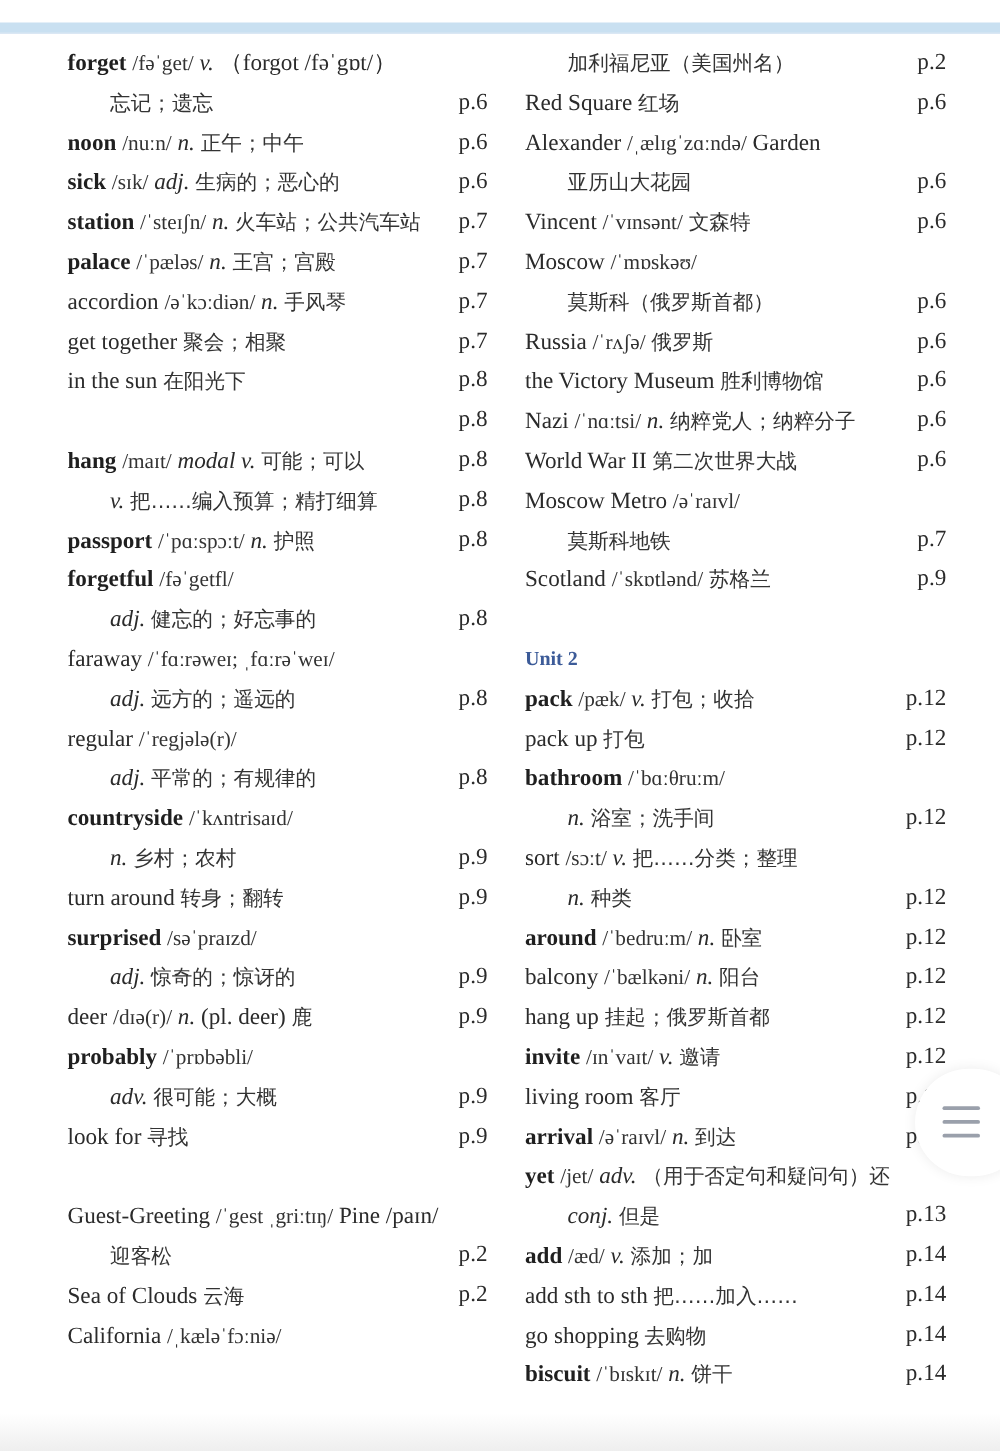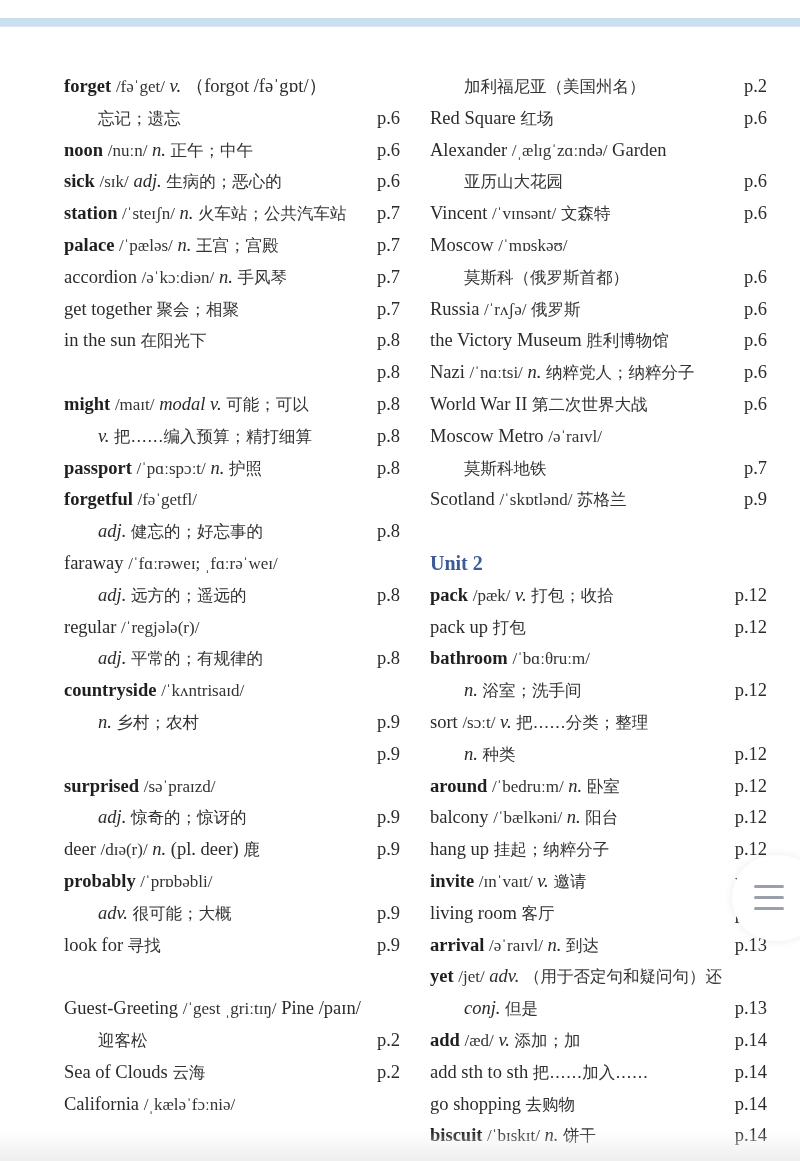--- a/index.html
+++ b/index.html
@@ -8,37 +8,37 @@
       background: #ffffff;
       font-family: "Liberation Serif", "DejaVu Serif", serif;
       color: #2b2b2b;
     }
     .topbar {
       position: absolute; left: 0; top: 18px; width: 800px; height: 8px;
       background: #c9e0f1;
       border-bottom: 1px solid #dbe8f3;
     }
     .col {
-      position: absolute; top: 71px; margin-left: 10px;
+      position: absolute; top: 35px;
     }
     .col.left { left: 54px; width: 336px; }
     .col.right { left: 420px; width: 337px; }
     .row {
       position: relative; height: 31.8px; line-height: 31.8px;
       font-size: 18.5px; white-space: nowrap;
     }
     .row.indent .txt { padding-left: 34px; text-align: center; }
     .row .txt { display: inline-block; }
     .row .pg { position: absolute; right: 0; top: 0; }
     .hw { font-weight: bold; color: #1f1f1f; }
     .ph { font-size: 17px; color: #333; }
     .pos { font-style: italic; }
     .zh { font-family: "DejaVu Sans", sans-serif; font-size: 16.5px; color: #333; }
     .unit {
-      color: #3c5b98; font-weight: bold; font-size: 20px; text-align: right;
+      color: #3c5b98; font-weight: bold; font-size: 16px; text-align: right;
     }
     .spacer { height: 31.8px; }
     .fab {
       position: absolute; left: 732px; top: 855px; width: 90px; height: 86px;
       background: #ffffff; border-radius: 43px;
       box-shadow: 0 0 10px rgba(0,0,0,0.08);
     }
     .fab .bars {
       position: absolute; left: 22px; top: 30px; width: 30px; height: 24px;
     }
@@ -59,32 +59,32 @@
     <div class="row"><span class="txt"><span class="hw">forget</span> <span class="ph">/fəˈget/</span> <span class="pos">v.</span> <span>（forgot /fəˈgɒt/）</span></span></div>
     <div class="row indent"><span class="txt"><span class="zh">忘记；遗忘</span></span><span class="pg">p.6</span></div>
     <div class="row"><span class="txt"><span class="hw">noon</span> <span class="ph">/nuːn/</span> <span class="pos">n.</span> <span class="zh">正午；中午</span></span><span class="pg">p.6</span></div>
     <div class="row"><span class="txt"><span class="hw">sick</span> <span class="ph">/sɪk/</span> <span class="pos">adj.</span> <span class="zh">生病的；恶心的</span></span><span class="pg">p.6</span></div>
     <div class="row"><span class="txt"><span class="hw">station</span> <span class="ph">/ˈsteɪʃn/</span> <span class="pos">n.</span> <span class="zh">火车站；公共汽车站</span></span><span class="pg">p.7</span></div>
     <div class="row"><span class="txt"><span class="hw">palace</span> <span class="ph">/ˈpæləs/</span> <span class="pos">n.</span> <span class="zh">王宫；宫殿</span></span><span class="pg">p.7</span></div>
     <div class="row"><span class="txt"><span>accordion</span> <span class="ph">/əˈkɔːdiən/</span> <span class="pos">n.</span> <span class="zh">手风琴</span></span><span class="pg">p.7</span></div>
     <div class="row"><span class="txt"><span>get together</span> <span class="zh">聚会；相聚</span></span><span class="pg">p.7</span></div>
     <div class="row"><span class="txt"><span>in the sun</span> <span class="zh">在阳光下</span></span><span class="pg">p.8</span></div>
     <div class="row"><span class="pg">p.8</span></div>
-    <div class="row"><span class="txt"><span class="hw">might</span> <span class="ph">/maɪt/</span> <span class="pos">modal v.</span> <span class="zh">可能；可以</span></span><span class="pg">p.8</span></div>
+    <div class="row"><span class="txt"><span class="hw">hang</span> <span class="ph">/maɪt/</span> <span class="pos">modal v.</span> <span class="zh">可能；可以</span></span><span class="pg">p.8</span></div>
     <div class="row indent"><span class="txt"><span class="pos">v.</span> <span class="zh">把……编入预算；精打细算</span></span><span class="pg">p.8</span></div>
     <div class="row"><span class="txt"><span class="hw">passport</span> <span class="ph">/ˈpɑːspɔːt/</span> <span class="pos">n.</span> <span class="zh">护照</span></span><span class="pg">p.8</span></div>
     <div class="row"><span class="txt"><span class="hw">forgetful</span> <span class="ph">/fəˈgetfl/</span></span></div>
     <div class="row indent"><span class="txt"><span class="pos">adj.</span> <span class="zh">健忘的；好忘事的</span></span><span class="pg">p.8</span></div>
     <div class="row"><span class="txt"><span>faraway</span> <span class="ph">/ˈfɑːrəweɪ; ˌfɑːrəˈweɪ/</span></span></div>
     <div class="row indent"><span class="txt"><span class="pos">adj.</span> <span class="zh">远方的；遥远的</span></span><span class="pg">p.8</span></div>
     <div class="row"><span class="txt"><span>regular</span> <span class="ph">/ˈregjələ(r)/</span></span></div>
     <div class="row indent"><span class="txt"><span class="pos">adj.</span> <span class="zh">平常的；有规律的</span></span><span class="pg">p.8</span></div>
     <div class="row"><span class="txt"><span class="hw">countryside</span> <span class="ph">/ˈkʌntrisaɪd/</span></span></div>
     <div class="row indent"><span class="txt"><span class="pos">n.</span> <span class="zh">乡村；农村</span></span><span class="pg">p.9</span></div>
-    <div class="row"><span class="pg">p.9</span></div>
+    <div class="row"><span class="txt"><span>turn around</span> <span class="zh">转身；翻转</span></span><span class="pg">p.9</span></div>
     <div class="row"><span class="txt"><span class="hw">surprised</span> <span class="ph">/səˈpraɪzd/</span></span></div>
     <div class="row indent"><span class="txt"><span class="pos">adj.</span> <span class="zh">惊奇的；惊讶的</span></span><span class="pg">p.9</span></div>
     <div class="row"><span class="txt"><span>deer</span> <span class="ph">/dɪə(r)/</span> <span class="pos">n.</span> <span>(pl. deer)</span> <span class="zh">鹿</span></span><span class="pg">p.9</span></div>
     <div class="row"><span class="txt"><span class="hw">probably</span> <span class="ph">/ˈprɒbəbli/</span></span></div>
     <div class="row indent"><span class="txt"><span class="pos">adv.</span> <span class="zh">很可能；大概</span></span><span class="pg">p.9</span></div>
     <div class="row"><span class="txt"><span>look for</span> <span class="zh">寻找</span></span><span class="pg">p.9</span></div>
     <div class="spacer"></div>
     <div class="row"><span class="txt"><span>Guest-Greeting</span> <span class="ph">/ˈgest ˌgriːtɪŋ/</span> <span>Pine /paɪn/</span></span></div>
     <div class="row indent"><span class="txt"><span class="zh">迎客松</span></span><span class="pg">p.2</span></div>
     <div class="row"><span class="txt"><span>Sea of Clouds</span> <span class="zh">云海</span></span><span class="pg">p.2</span></div>
@@ -108,21 +108,21 @@
     <div class="spacer"></div>
     <div class="row"><span class="unit">Unit 2</span></div>
     <div class="row"><span class="txt"><span class="hw">pack</span> <span class="ph">/pæk/</span> <span class="pos">v.</span> <span class="zh">打包；收拾</span></span><span class="pg">p.12</span></div>
     <div class="row"><span class="txt"><span>pack up</span> <span class="zh">打包</span></span><span class="pg">p.12</span></div>
     <div class="row"><span class="txt"><span class="hw">bathroom</span> <span class="ph">/ˈbɑːθruːm/</span></span></div>
     <div class="row indent"><span class="txt"><span class="pos">n.</span> <span class="zh">浴室；洗手间</span></span><span class="pg">p.12</span></div>
     <div class="row"><span class="txt"><span>sort</span> <span class="ph">/sɔːt/</span> <span class="pos">v.</span> <span class="zh">把……分类；整理</span></span></div>
     <div class="row indent"><span class="txt"><span class="pos">n.</span> <span class="zh">种类</span></span><span class="pg">p.12</span></div>
     <div class="row"><span class="txt"><span class="hw">around</span> <span class="ph">/ˈbedruːm/</span> <span class="pos">n.</span> <span class="zh">卧室</span></span><span class="pg">p.12</span></div>
     <div class="row"><span class="txt"><span>balcony</span> <span class="ph">/ˈbælkəni/</span> <span class="pos">n.</span> <span class="zh">阳台</span></span><span class="pg">p.12</span></div>
-    <div class="row"><span class="txt"><span>hang up</span> <span class="zh">挂起；纳粹分子</span></span><span class="pg">p.12</span></div>
+    <div class="row"><span class="txt"><span>hang up</span> <span class="zh">挂起；俄罗斯首都</span></span><span class="pg">p.12</span></div>
     <div class="row"><span class="txt"><span class="hw">invite</span> <span class="ph">/ɪnˈvaɪt/</span> <span class="pos">v.</span> <span class="zh">邀请</span></span><span class="pg">p.12</span></div>
     <div class="row"><span class="txt"><span>living room</span> <span class="zh">客厅</span></span><span class="pg">p.12</span></div>
     <div class="row"><span class="txt"><span class="hw">arrival</span> <span class="ph">/əˈraɪvl/</span> <span class="pos">n.</span> <span class="zh">到达</span></span><span class="pg">p.13</span></div>
     <div class="row"><span class="txt"><span class="hw">yet</span> <span class="ph">/jet/</span> <span class="pos">adv.</span> <span class="zh">（用于否定句和疑问句）还</span></span></div>
     <div class="row indent"><span class="txt"><span class="pos">conj.</span> <span class="zh">但是</span></span><span class="pg">p.13</span></div>
     <div class="row"><span class="txt"><span class="hw">add</span> <span class="ph">/æd/</span> <span class="pos">v.</span> <span class="zh">添加；加</span></span><span class="pg">p.14</span></div>
     <div class="row"><span class="txt"><span>add sth to sth</span> <span class="zh">把……加入……</span></span><span class="pg">p.14</span></div>
     <div class="row"><span class="txt"><span>go shopping</span> <span class="zh">去购物</span></span><span class="pg">p.14</span></div>
     <div class="row"><span class="txt"><span class="hw">biscuit</span> <span class="ph">/ˈbɪskɪt/</span> <span class="pos">n.</span> <span class="zh">饼干</span></span><span class="pg">p.14</span></div>
   </div>

